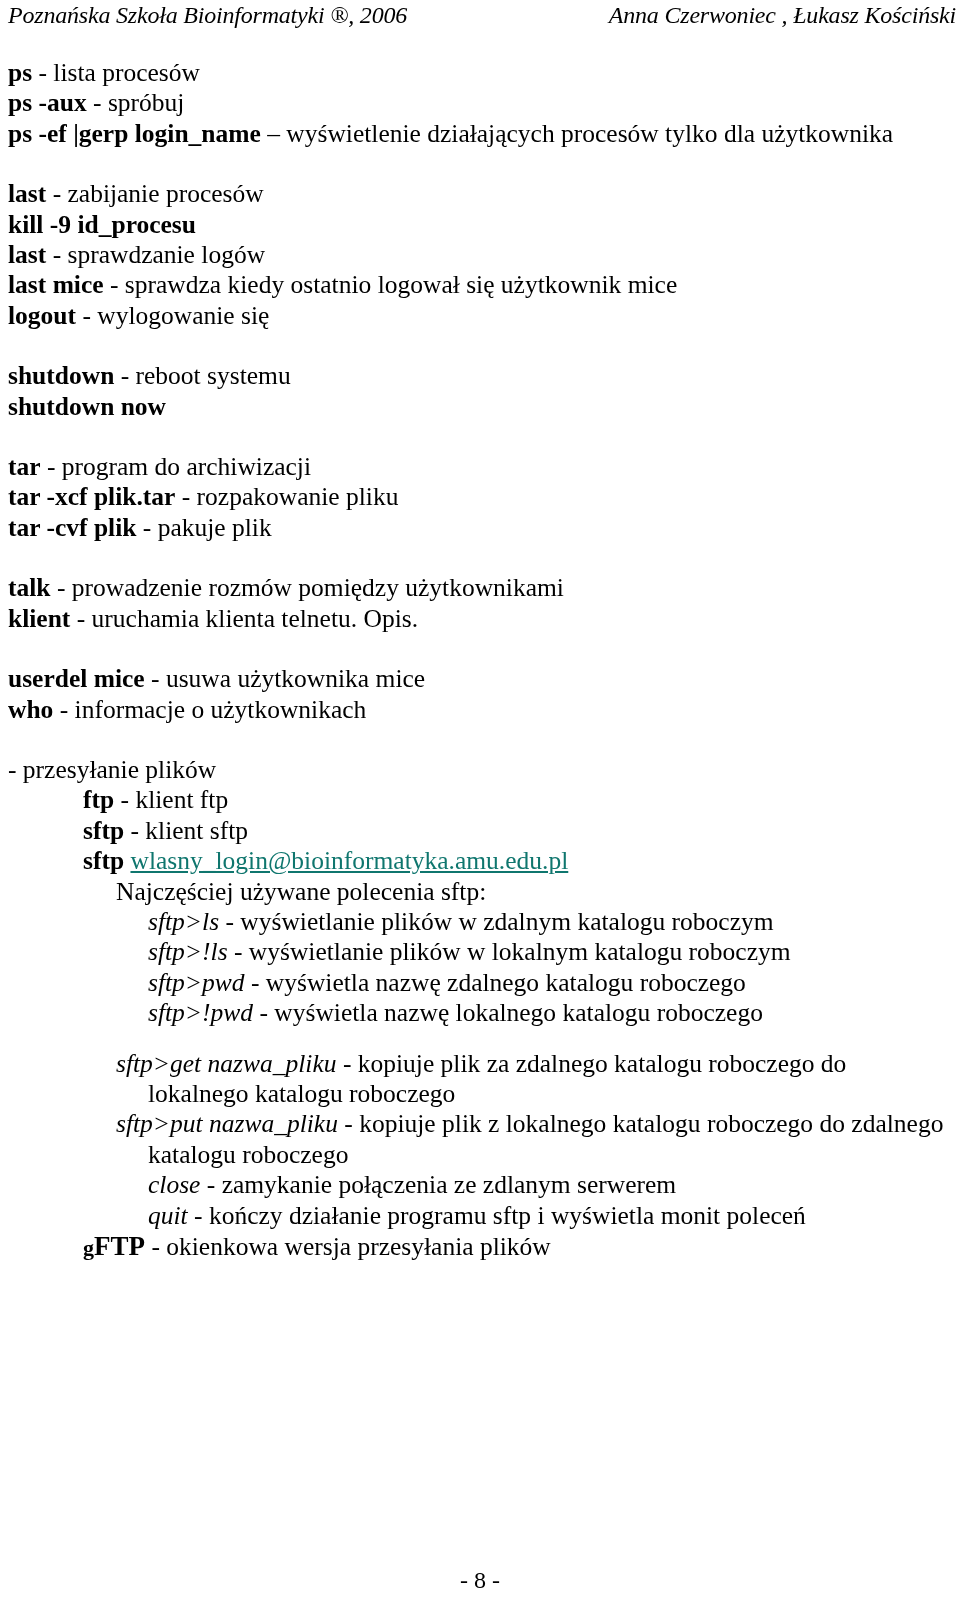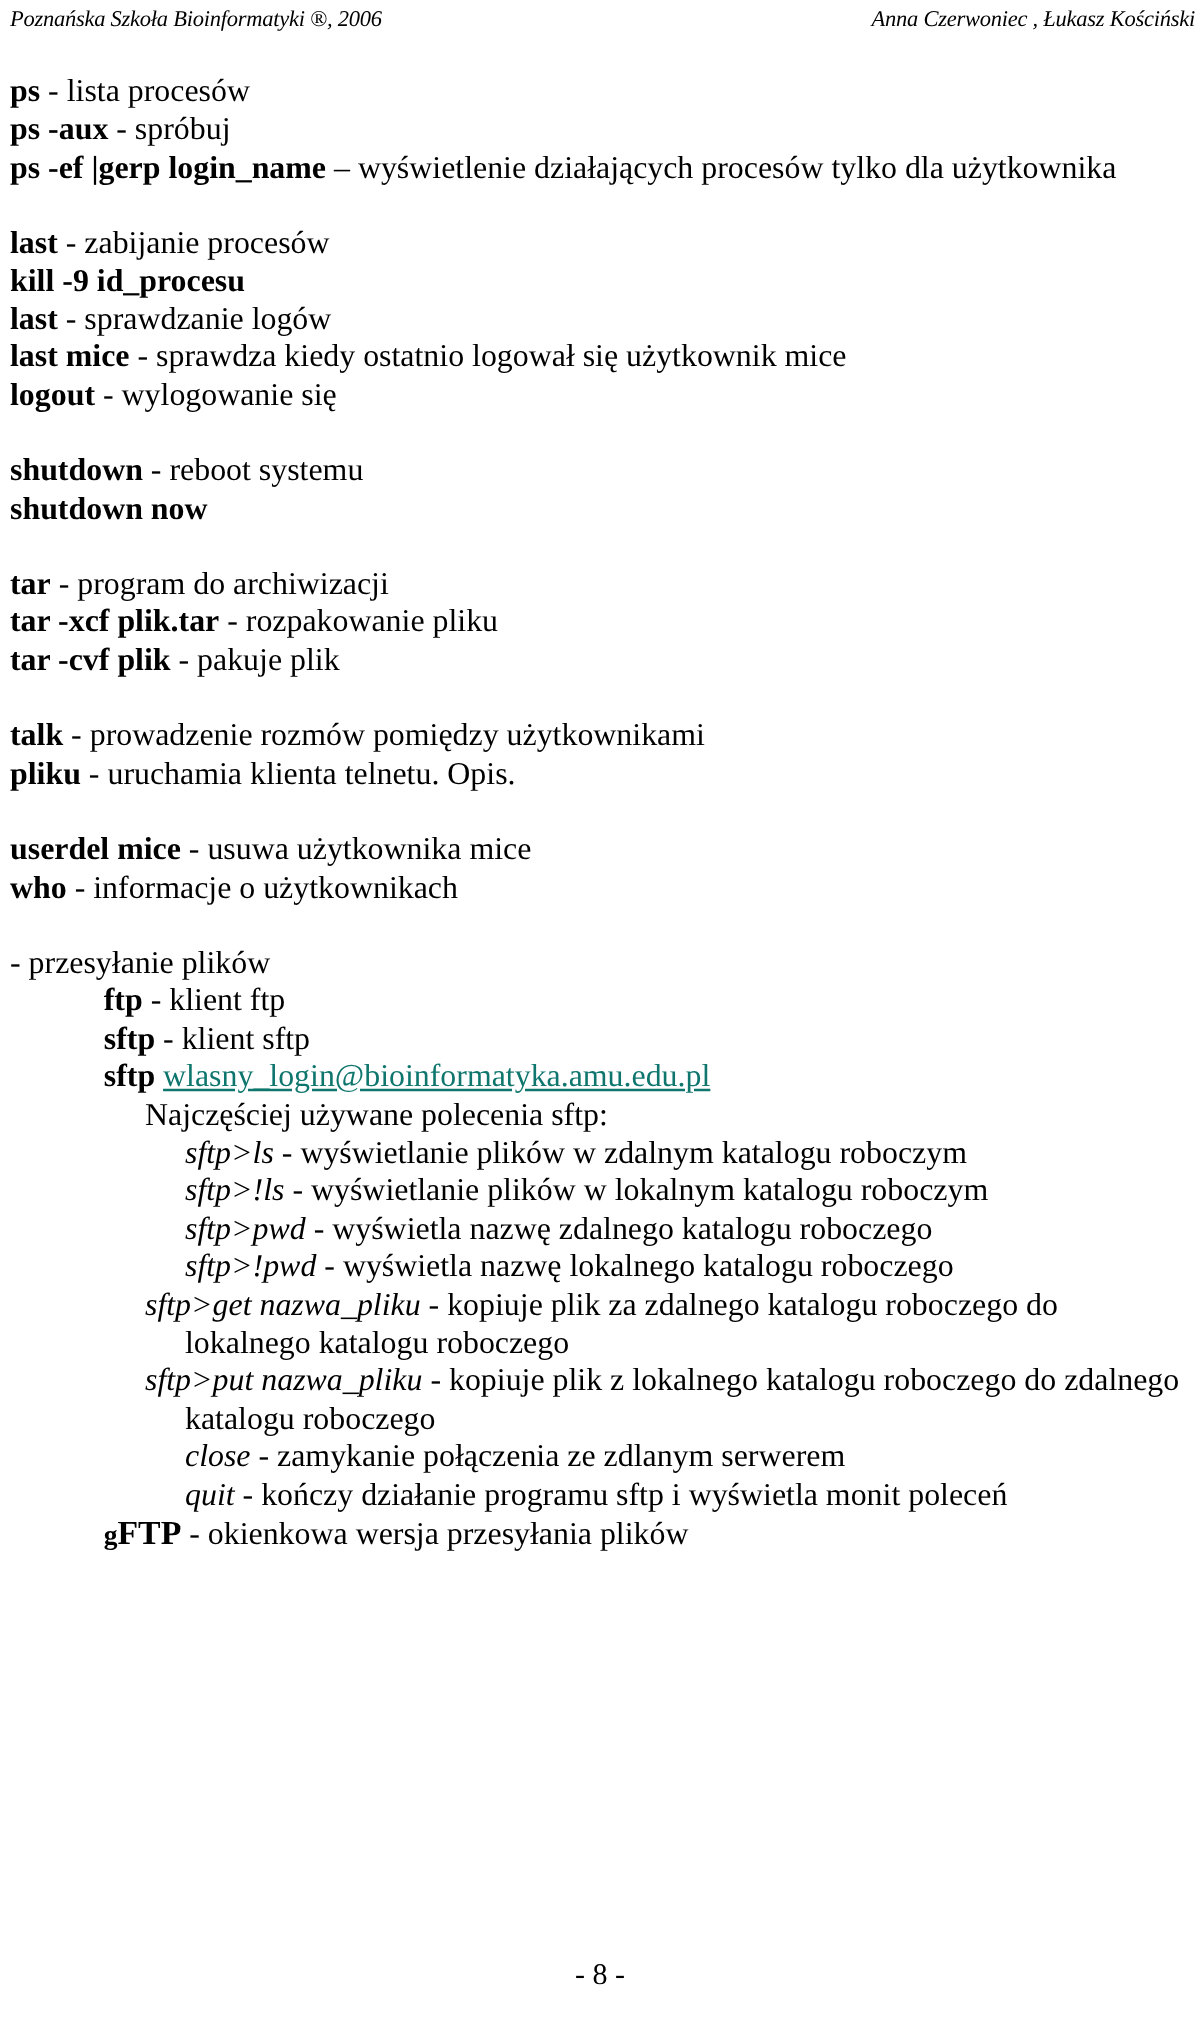--- a/index.html
+++ b/index.html
@@ -28,21 +28,21 @@
   .doc-header {
     position: absolute;
     left: 8px;
     right: 4px;
     top: 0px;
     height: 34px;
     display: flex;
     justify-content: space-between;
     align-items: flex-start;
     font-style: italic;
-    font-size: 18px;
+    font-size: 24px;
     line-height: 30px;
     letter-spacing: -0.2px;
     white-space: nowrap;
   }
   .doc-header .hdr-left  { text-align: left; }
   .doc-header .hdr-right { text-align: right; }
 
   
   .body-block {
     position: absolute;
@@ -126,21 +126,21 @@
     <div class="line"><b>tar</b><span> - program do archiwizacji</span></div>
 
     <div class="line"><b>tar -xcf plik.tar</b><span> - rozpakowanie pliku</span></div>
 
     <div class="line"><b>tar -cvf plik</b><span> - pakuje plik</span></div>
 
     <div class="line blank"></div>
 
     <div class="line"><b>talk</b><span> - prowadzenie rozmów pomiędzy użytkownikami</span></div>
 
-    <div class="line"><b>pliku</b><span> - uruchamia klienta telnetu. Opis.</span></div>
+    <div class="line"><b>klient</b><span> - uruchamia klienta telnetu. Opis.</span></div>
 
     <div class="line blank"></div>
 
 
     <div class="line"><b>userdel mice</b><span> - usuwa użytkownika mice</span></div>
 
     <div class="line"><b>who</b><span> - informacje o użytkownikach</span></div>
 
     <div class="line blank"></div>
 
@@ -155,21 +155,21 @@
     <div class="line ind-2">Najczęściej używane polecenia sftp:</div>
 
     <div class="line ind-3"><i>sftp&gt;ls</i><span> -  wyświetlanie plików w zdalnym katalogu roboczym</span></div>
 
     <div class="line ind-3"><i>sftp&gt;!ls</i><span> - wyświetlanie plików w lokalnym katalogu roboczym</span></div>
 
     <div class="line ind-3"><i>sftp&gt;pwd</i><span> - wyświetla nazwę zdalnego katalogu roboczego</span></div>
 
     <div class="line ind-3"><i>sftp&gt;!pwd</i><span> - wyświetla nazwę lokalnego katalogu roboczego</span></div>
 
-    <div class="line ind-3" style="text-indent:-32px; padding-left:140px;"><i>sftp&gt;get nazwa_pliku</i><span> - kopiuje plik za zdalnego katalogu roboczego do lokalnego katalogu roboczego</span></div>
+    <div class="line ind-3" style="text-indent:-32px; padding-left:140px;margin-top:20px;"><i>sftp&gt;get nazwa_pliku</i><span> - kopiuje plik za zdalnego katalogu roboczego do lokalnego katalogu roboczego</span></div>
 
     <div class="line ind-3" style="text-indent:-32px; padding-left:140px;"><i>sftp&gt;put nazwa_pliku</i><span> - kopiuje plik z lokalnego katalogu  roboczego do zdalnego katalogu roboczego</span></div>
 
     <div class="line ind-3"><i>close</i><span> - zamykanie połączenia ze zdlanym serwerem</span></div>
 
     <div class="line ind-3"><i>quit</i><span> - kończy działanie programu sftp i wyświetla monit poleceń</span></div>
 
     <div class="line ind-1"><span class="gftp-g">g</span><span class="gftp-ftp">FTP</span><span> - okienkowa wersja przesyłania plików</span></div>
 
   </div>

